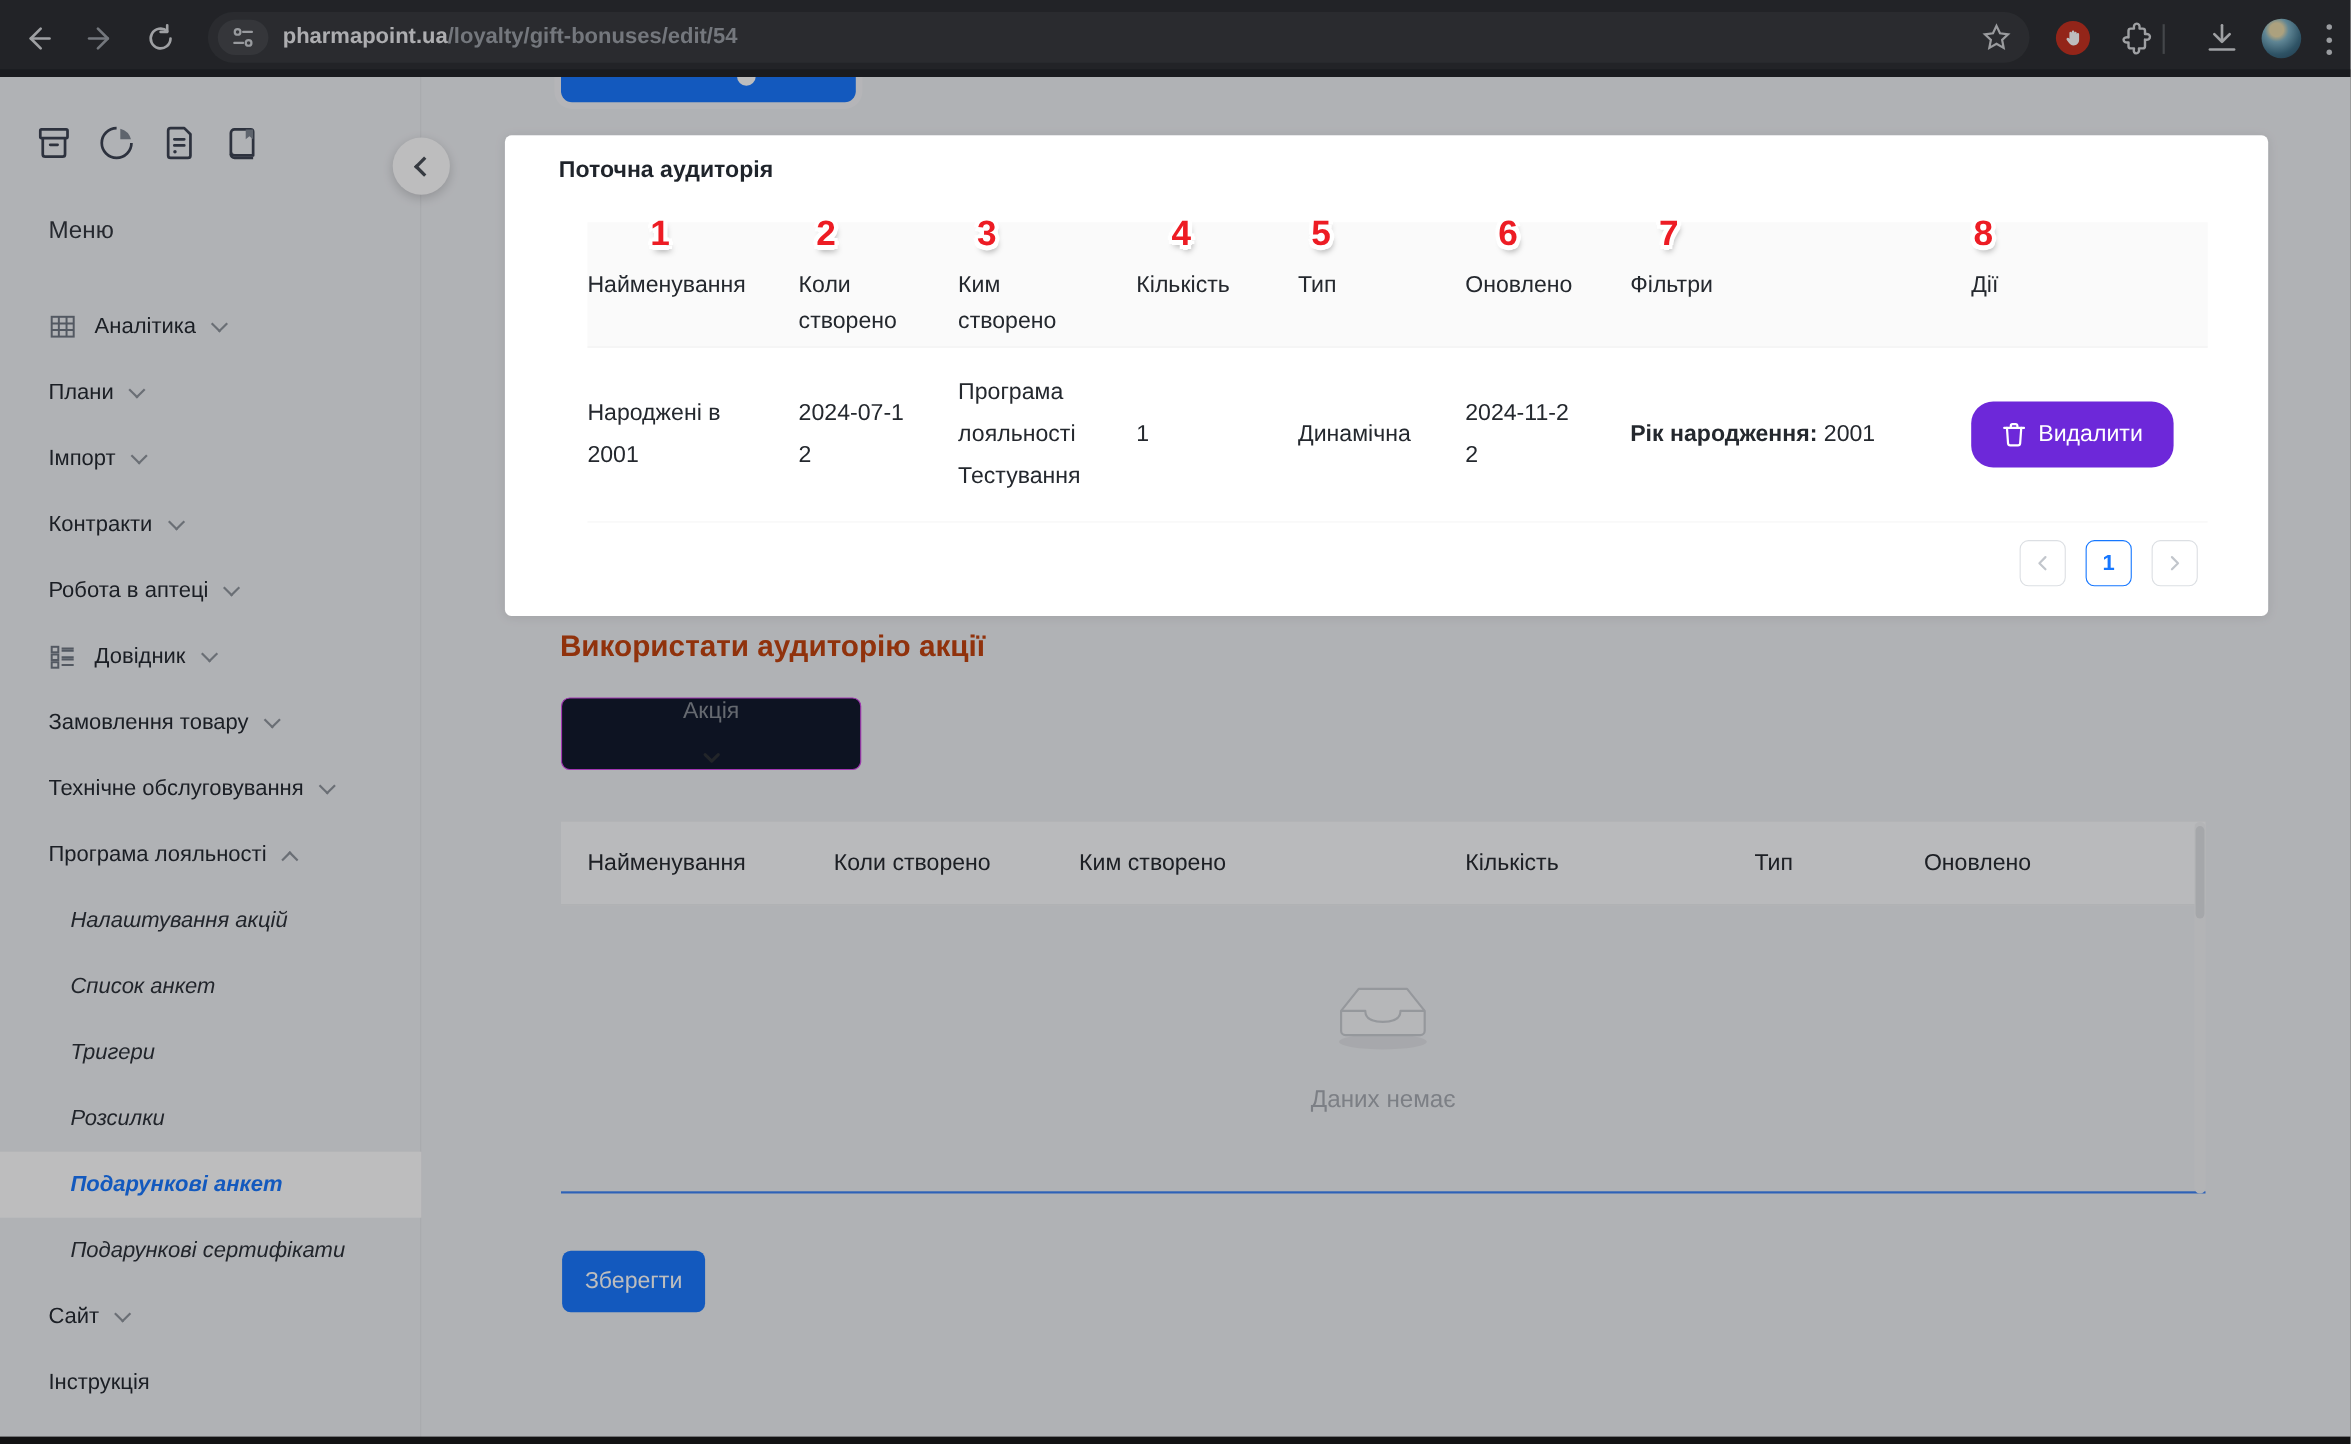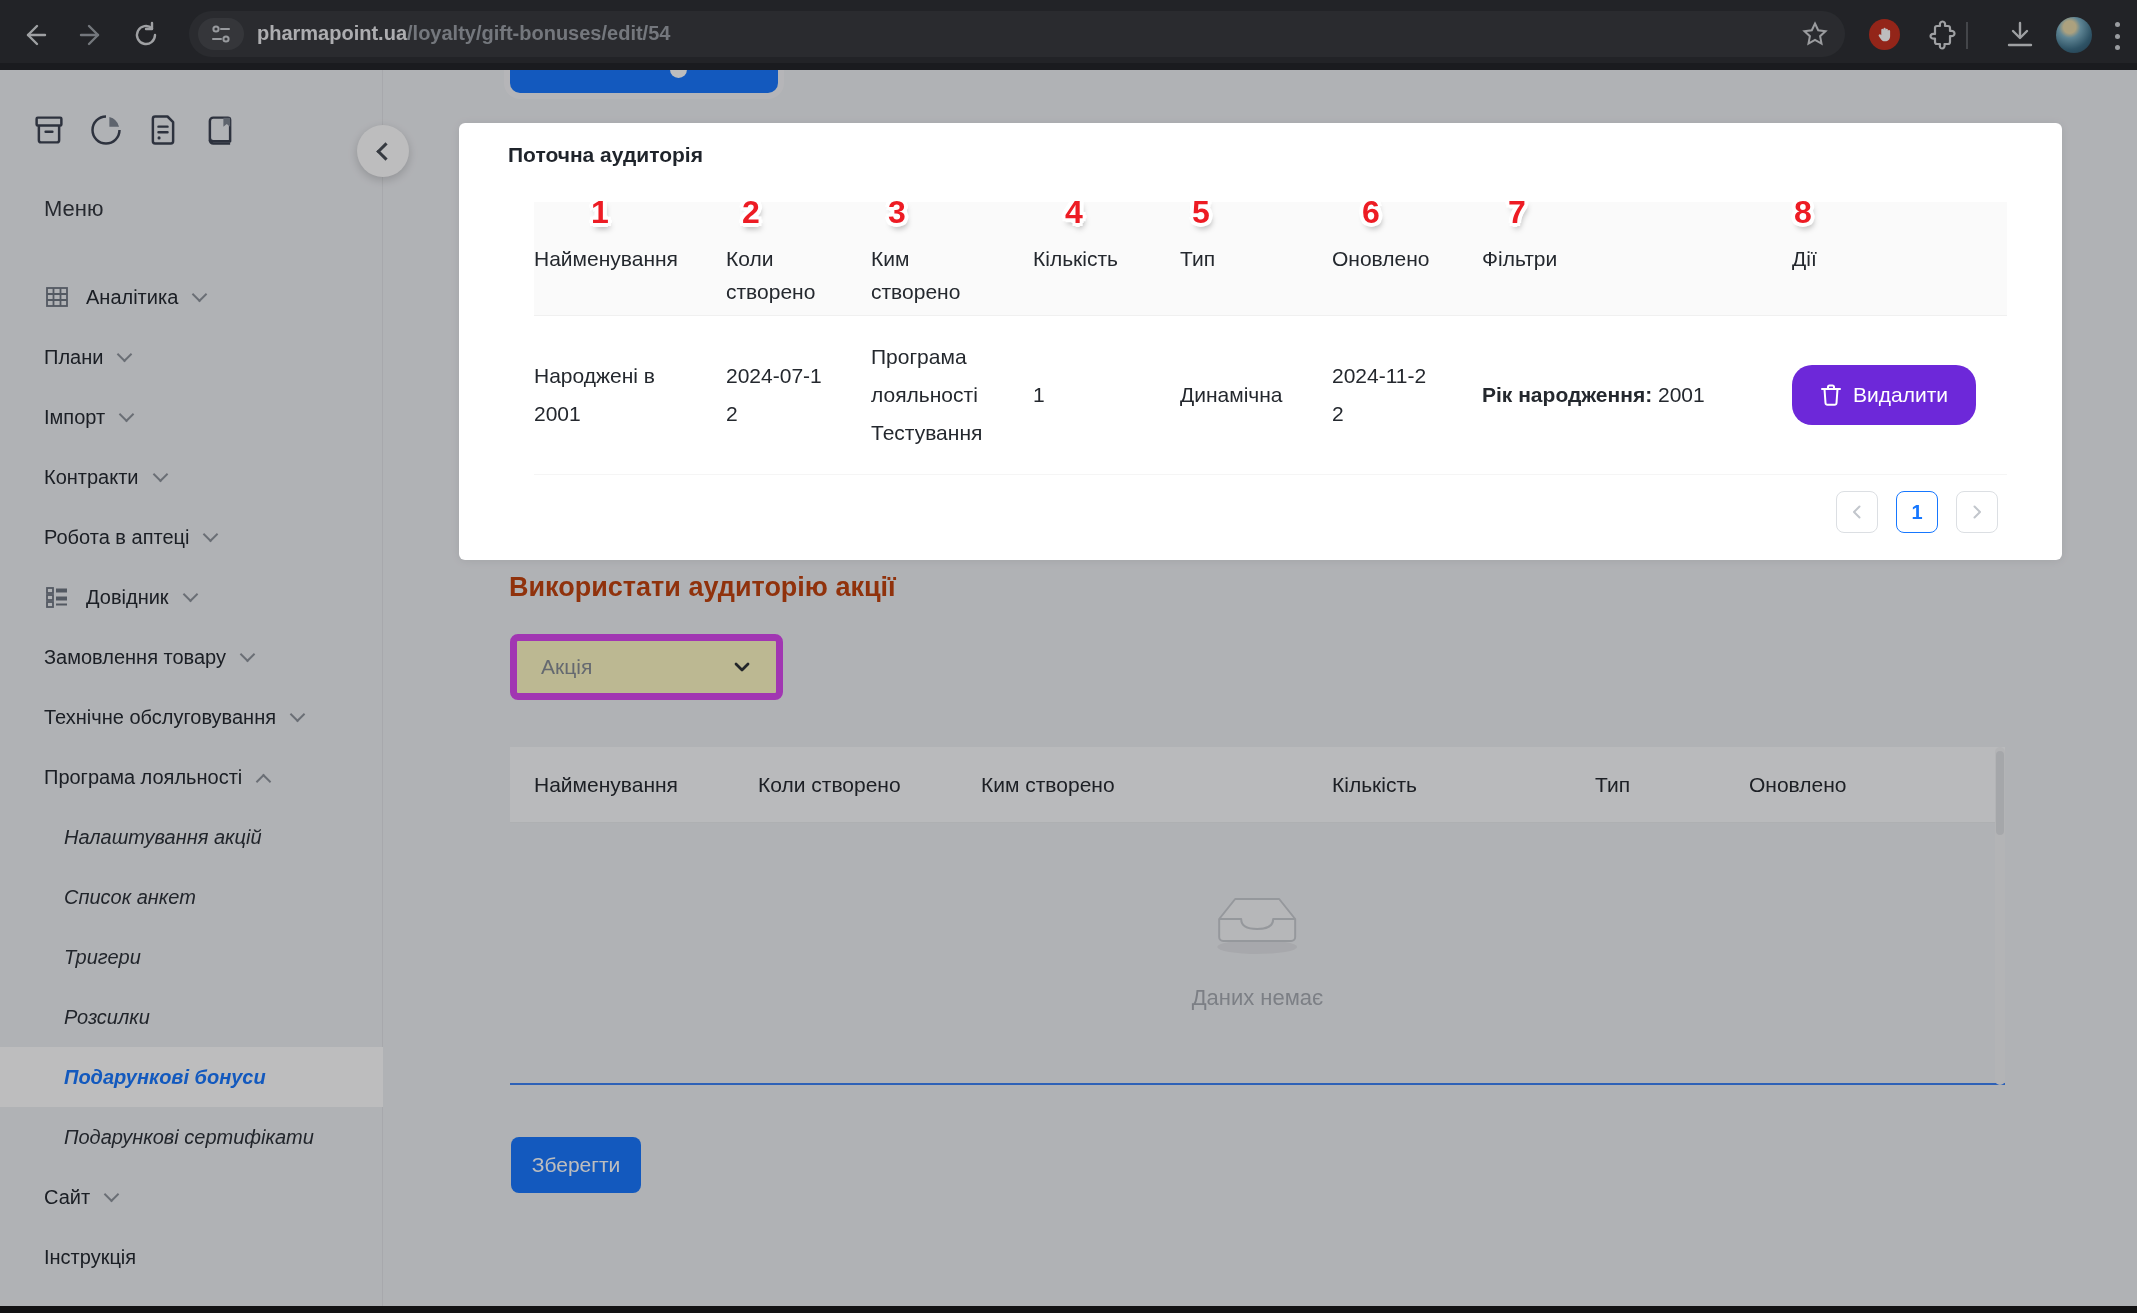--- a/index.html
+++ b/index.html
@@ -71,22 +71,22 @@
   .rc.nm { padding-right:50px; }
   .del-btn { width:184px; height:60px; border:none; border-radius:20px; background:#6d28d9; color:#fff; font-size:21px;
     font-family:inherit; display:flex; align-items:center; justify-content:center; gap:11px; cursor:pointer; }
   .pg { position:absolute; left:1377px; top:368px; display:flex; gap:18px; }
   .pg-btn { width:42px; height:42px; border-radius:8px; background:#fff; border:1.5px solid #dcdfe3; display:flex; align-items:center; justify-content:center; font-size:20px; }
   .pg-btn.cur { border-color:#1677ff; color:#1677ff; font-weight:700; }
   .pg-btn svg { width:16px; height:16px; }
 
   
   .promo-title { position:absolute; left:509px; top:572px; font-size:27px; font-weight:700; color:#c2410c; z-index:2; }
-  .promo-select { position:absolute; left:510px; top:634px; width:273px; height:66px; background:#fef9c3; border:7px solid #d946ef; border-radius:8px; z-index:2;
-    display:flex; align-items:center; padding:0 24px; }
+  .promo-select { position:absolute; left:510px; top:634px; width:273px; height:66px; background:#0f172a; border:1px solid #d946ef; border-radius:8px; z-index:2;
+    display:flex; align-items:center; padding:0 24px;flex-direction:column; }
   .promo-select .ph { color:#878d95; font-size:21px; flex:1; }
   .promo-select svg { width:20px; height:20px; }
   .ptable { position:absolute; left:510px; top:747px; width:1495px; z-index:2; }
   .phead { display:grid; grid-template-columns:224px 223px 351px 263px 154px 1fr; padding-left:24px; height:76px; align-items:center;
     background:#fafbfc; border-bottom:1px solid #ebedef; font-size:21px; font-weight:500; color:#24282e; }
   .pbody { position:relative; height:262px; border-bottom:2px solid #3b82f6; }
   .pscroll { position:absolute; right:0; top:-76px; width:10px; height:338px; background:#f2f3f5; border-radius:5px; }
   .pscroll i { position:absolute; left:1px; top:4px; width:8px; height:84px; background:#dfe1e4; border-radius:4px; display:block; }
   .empty { position:absolute; left:50%; top:66px; transform:translateX(-50%); text-align:center; }
   .empty svg { width:96px; height:66px; }
@@ -260,21 +260,21 @@
       <div class="ni sub">
           <span>Список анкет</span>
         </div>
       <div class="ni sub">
           <span>Тригери</span>
         </div>
       <div class="ni sub">
           <span>Розсилки</span>
         </div>
       <div class="ni sub sel">
-          <span>Подарункові бонуси</span>
+          <span>Подарункові анкет</span>
         </div>
       <div class="ni sub">
           <span>Подарункові сертифікати</span>
         </div>
       <div class="ni">
           <span>Сайт</span>
           <i class="chev"></i>
         </div>
       <div class="ni">
           <span>Інструкція</span>

